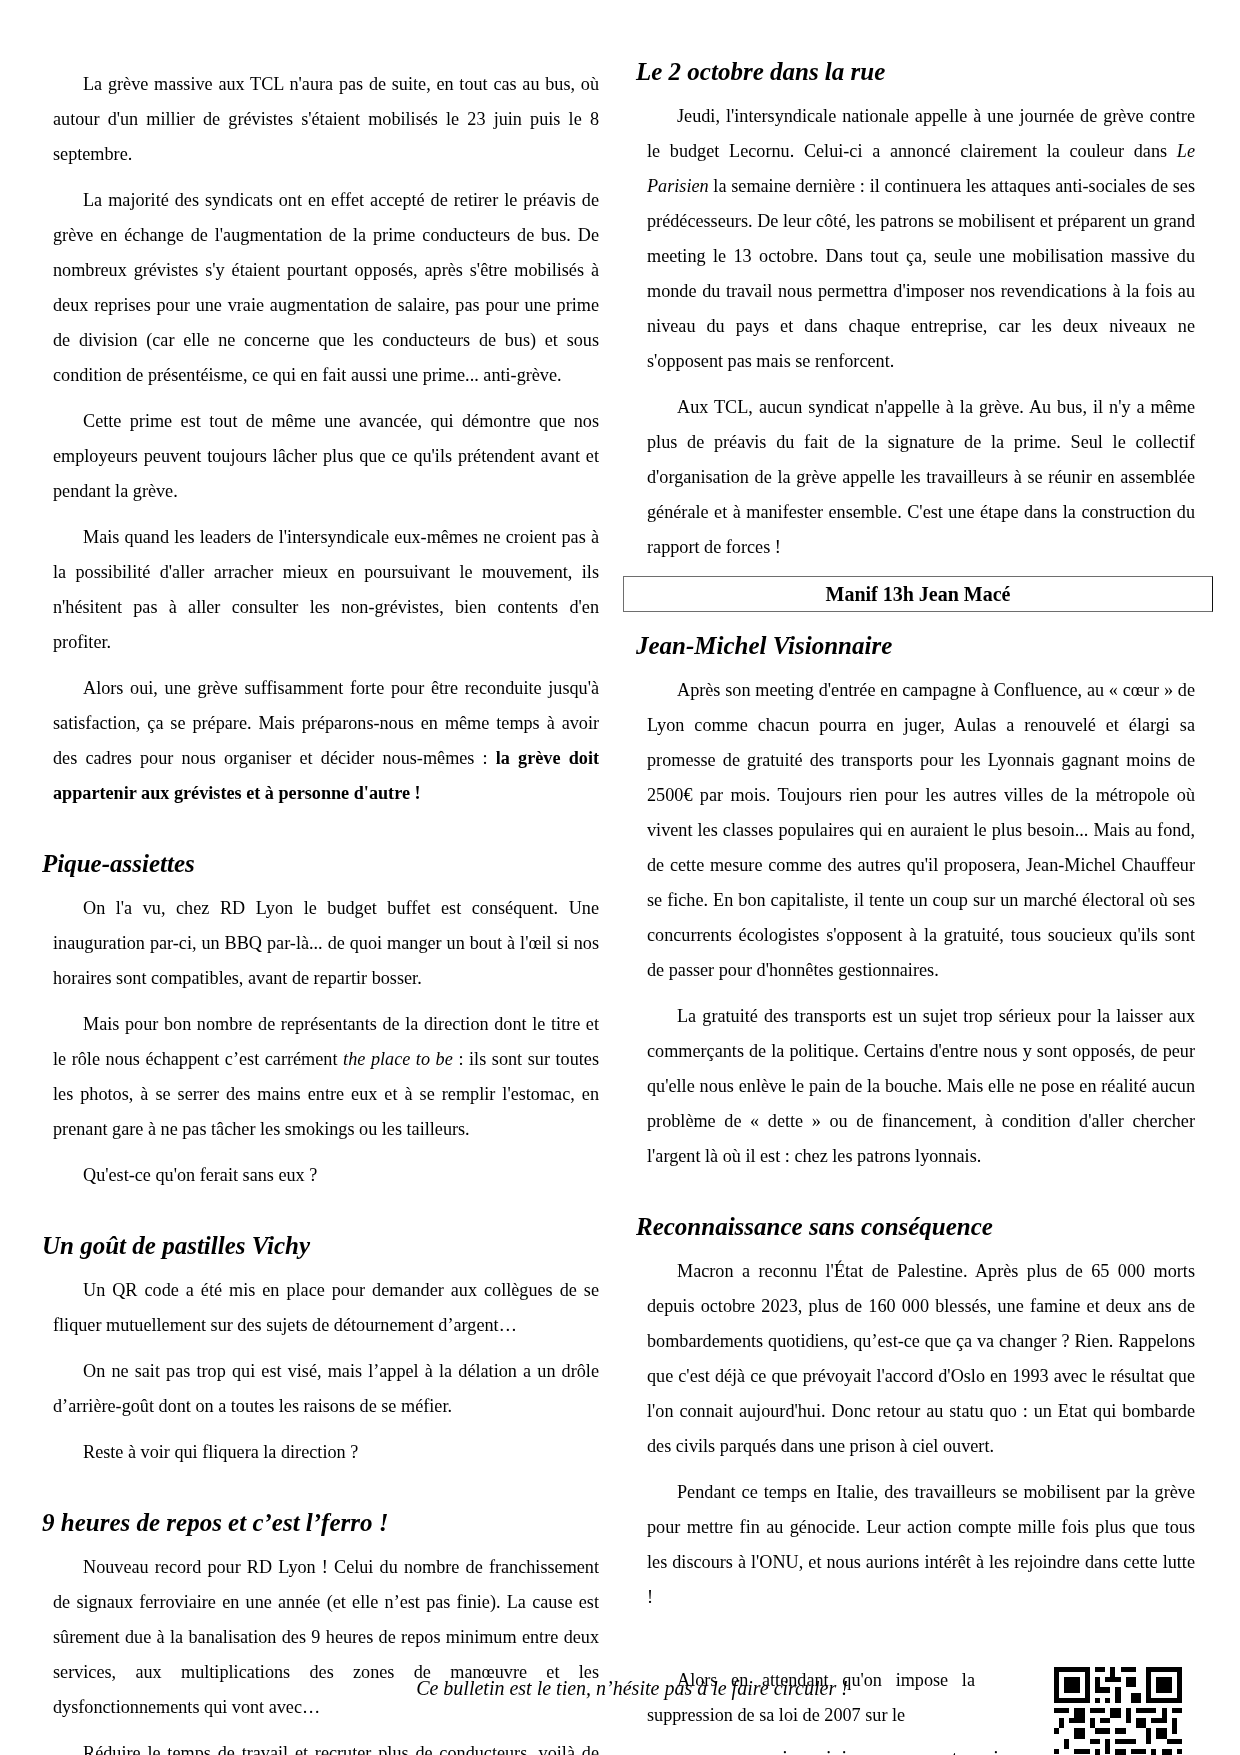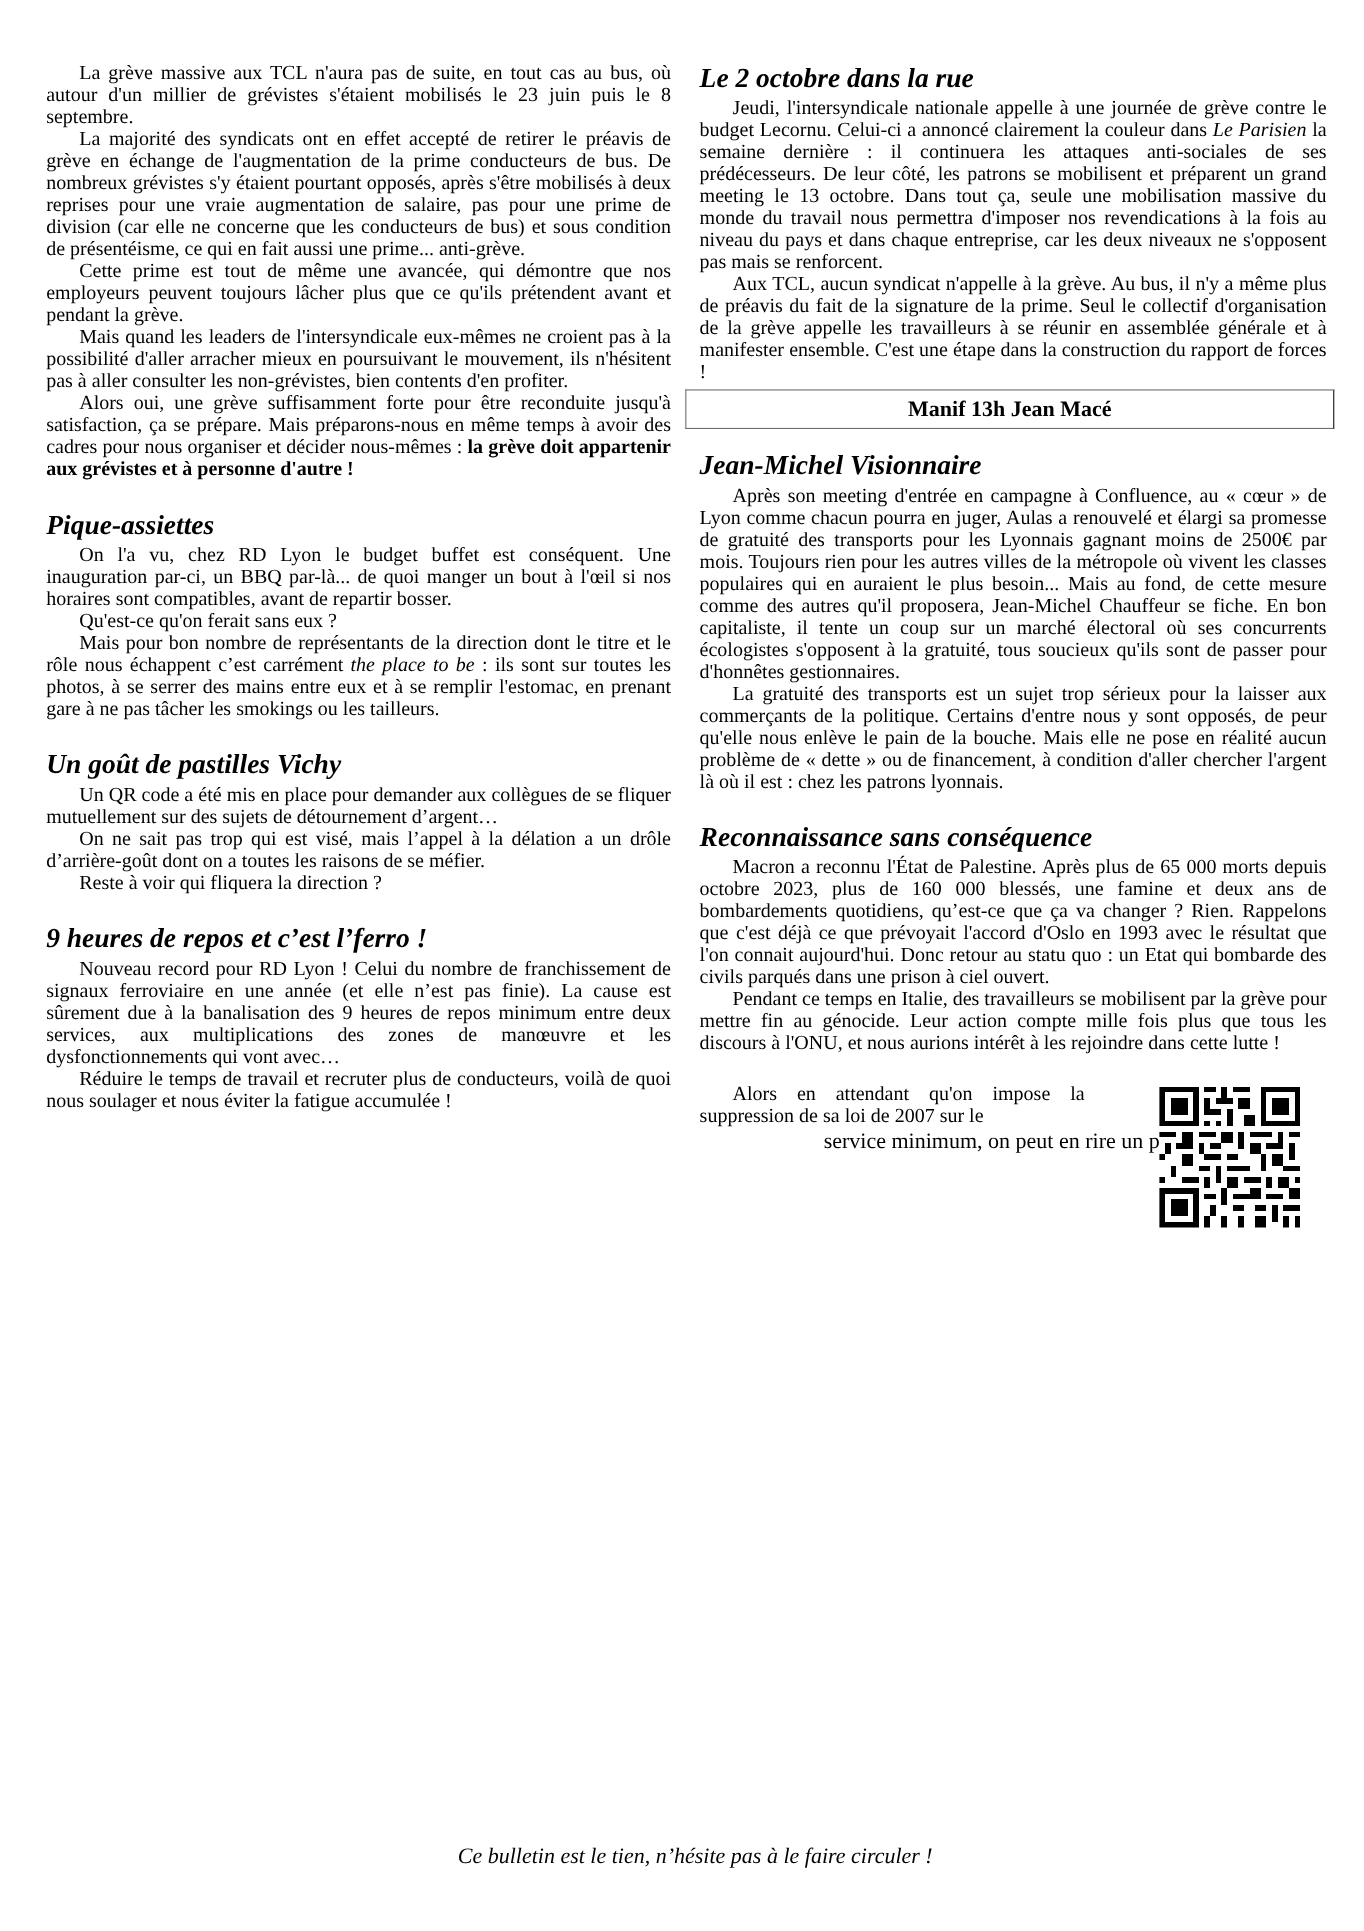--- a/index.html
+++ b/index.html
@@ -6,21 +6,21 @@
   body { width: 1240px; height: 1755px; position: relative; overflow: hidden; font-family: "Liberation Serif", serif; color: #000; }
   .col { position: absolute; top: 56px; width: 568px; }
   .col.left { left: 42px; }
   .col.right { left: 636px; width: 570px; }
   .article { margin: 0; }
   h2.title {
     font-family: "Liberation Serif", serif; font-style: italic; font-weight: bold;
     font-size: 25px; line-height: 32px; margin: 0; text-align: justify;
   }
   p.para {
-    font-size: 18.2px; line-height: 20px; margin: 0; text-align: justify;
+    font-size: 18.2px; line-height: 35px; margin: 11px; text-align: justify;
     text-indent: 30px; hyphens: manual;
   }
   .gap { height: 26px; }
   .gap-s { height: 18px; }
   .manif-box {
     border: 1.5px solid #6e6e6e; border-right-color: #111; height: 36px;
     margin: 6px 0 0 -13px; width: 590px; box-sizing: border-box;
     display: flex; align-items: center; justify-content: center;
     font-weight: bold; font-size: 20px;
   }
@@ -47,22 +47,22 @@
     <p class="para">Cette prime est tout de même une avancée, qui démontre que nos employeurs peuvent toujours lâcher plus que ce qu'ils prétendent avant et pendant la grève.</p>
     <p class="para">Mais quand les leaders de l'intersyndicale eux-mêmes ne croient pas à la possibilité d'aller arracher mieux en poursui­vant le mouvement, ils n'hésitent pas à aller consulter les non-grévistes, bien contents d'en profiter.</p>
     <p class="para"><span>Alors oui, une grève suffisamment forte pour être recon­duite jusqu'à satisfaction, ça se prépare. Mais préparons-nous en même temps à avoir des cadres pour nous organiser et dé­cider nous-mêmes : </span><b class="strong">la grève doit appartenir aux grévistes et à personne d'autre !</b></p>
   </section>
 
   <div class="gap"></div>
 
   <section class="article">
     <h2 class="title">Pique-assiettes</h2>
     <p class="para">On l'a vu, chez RD Lyon le budget buffet est conséquent. Une inauguration par-ci, un BBQ par-là... de quoi manger un bout à l'œil si nos horaires sont compatibles, avant de repartir bosser.</p>
+    <p class="para"><span>Mais pour bon nombre de représentants de la direction dont le titre et le rôle nous échappent c’est carrément </span><i class="em">the place to be</i><span> : ils sont sur toutes les photos, à se serrer des mains entre eux et à se remplir l'estomac, en prenant gare à ne pas tâcher les smokings ou les tailleurs.</span></p>
     <p class="para">Qu'est-ce qu'on ferait sans eux ?</p>
-    <p class="para"><span>Mais pour bon nombre de représentants de la direction dont le titre et le rôle nous échappent c’est carrément </span><i class="em">the place to be</i><span> : ils sont sur toutes les photos, à se serrer des mains entre eux et à se remplir l'estomac, en prenant gare à ne pas tâcher les smokings ou les tailleurs.</span></p>
   </section>
 
   <div class="gap"></div>
 
   <section class="article">
     <h2 class="title">Un goût de pastilles Vichy</h2>
     <p class="para">Un QR code a été mis en place pour demander aux collègues de se fliquer mutuellement sur des sujets de détournement d’argent…</p>
     <p class="para">On ne sait pas trop qui est visé, mais l’appel à la délation a un drôle d’arrière-goût dont on a toutes les raisons de se méfier.</p>
     <p class="para">Reste à voir qui fliquera la direction ?</p>
   </section>

